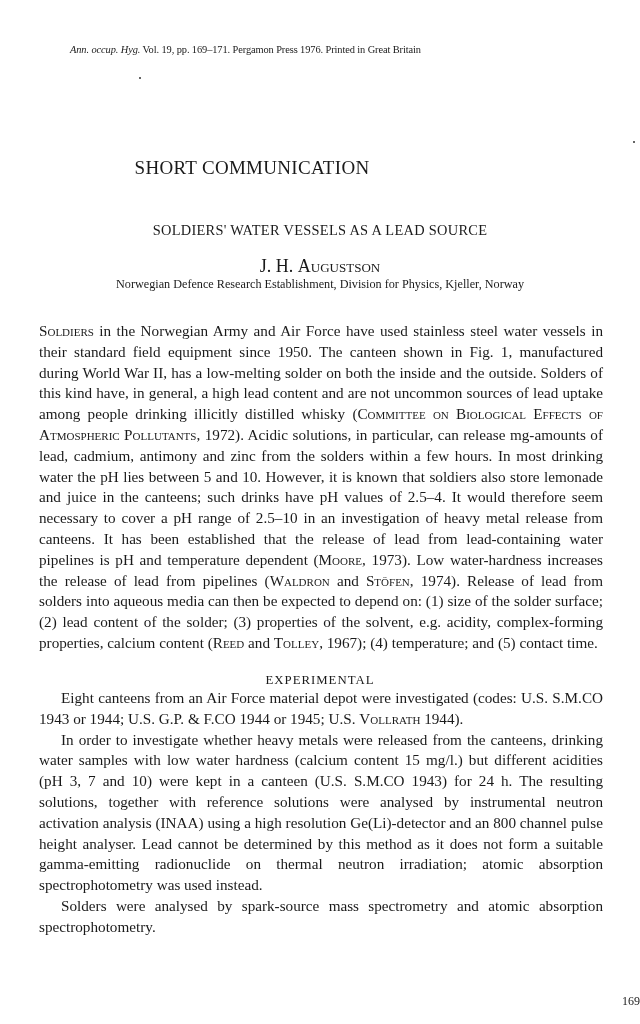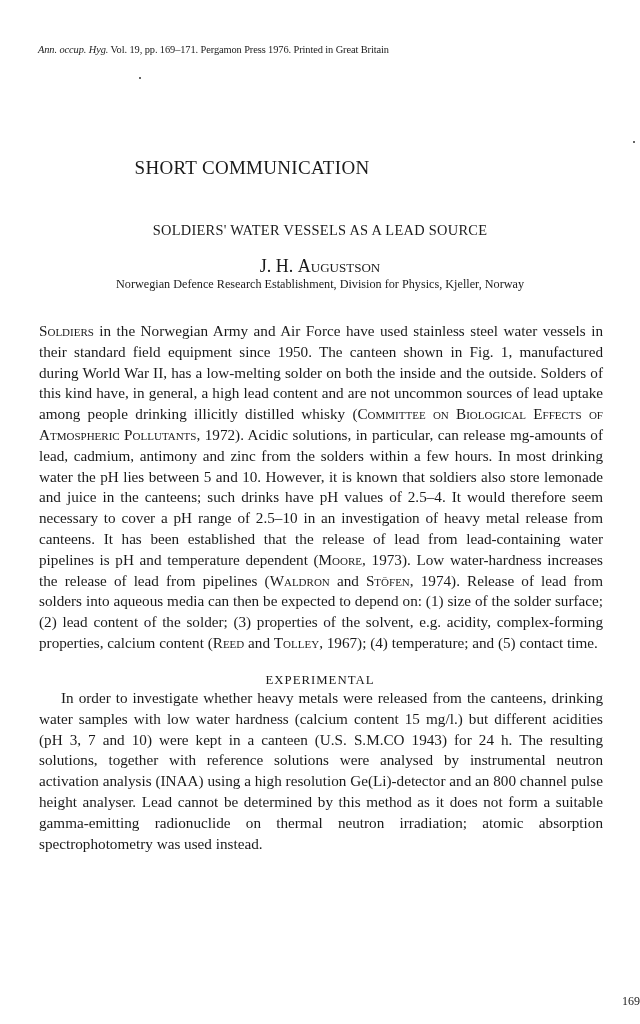--- a/index.html
+++ b/index.html
@@ -1,19 +1,19 @@
 <!DOCTYPE html>
 <html><head>
 <meta charset="utf-8">
 <style>
   html, body { margin: 0; padding: 0; background: #ffffff; }
   body { width: 640px; height: 1024px; position: relative; overflow: hidden; color: #1a1a1a;
          font-family: "Liberation Serif", "DejaVu Serif", serif; }
   .header { position: absolute; left: 38px; top: 44px; font-size: 10.4px; white-space: nowrap; letter-spacing: -0.1px; }
-  .header i { font-style: italic; }
+  .header i { font-style: italic; margin-left: 32px; }
   .dot { position: absolute; width: 2px; height: 2px; background: #333; border-radius: 50%; }
   .title { position: absolute; left: 0; width: 504px; text-align: center; top: 157px; font-size: 19px; letter-spacing: 0.3px; }
   .subtitle { position: absolute; left: 0; width: 640px; text-align: center; top: 222px; font-size: 14.4px; letter-spacing: 0.3px; }
   .author { position: absolute; left: 0; width: 640px; text-align: center; top: 256px; font-size: 18px; }
   .sc { font-variant: small-caps; }
   .affil { position: absolute; left: 0; width: 640px; text-align: center; top: 277px; font-size: 12.2px; }
   .body { position: absolute; left: 39px; width: 564px; font-size: 15.2px; line-height: 20.8px; text-align: justify; }
   .p1 { top: 321px; }
   .section { position: absolute; left: 0; width: 640px; text-align: center; top: 673px; font-size: 12.8px; letter-spacing: 1px; }
   .p2 { top: 688px; }
@@ -30,16 +30,18 @@
 <div class="title">SHORT COMMUNICATION</div>
 <div class="subtitle">SOLDIERS' WATER VESSELS AS A LEAD SOURCE</div>
 <div class="author"><span>J. H. </span><span class="sc">Augustson</span></div>
 <div class="affil">Norwegian Defence Research Establishment, Division for Physics, Kjeller, Norway</div>
 
 <div class="body p1"><span class="sc">Soldiers</span><span> in the Norwegian Army and Air Force have used stainless steel water vessels in their standard field equipment since 1950. The canteen shown in Fig. 1, manufactured during World War II, has a low-melting solder on both the inside and the outside. Solders of this kind have, in general, a high lead content and are not uncommon sources of lead uptake among people drinking illicitly distilled whisky (</span><span class="sc">Committee on Biological Effects of Atmospheric Pollutants</span><span>, 1972). Acidic solutions, in particular, can release mg-amounts of lead, cadmium, antimony and zinc from the solders within a few hours. In most drinking water the pH lies between 5 and 10. However, it is known that soldiers also store lemonade and juice in the canteens; such drinks have pH values of 2.5–4. It would therefore seem necessary to cover a pH range of 2.5–10 in an investigation of heavy metal release from canteens. It has been established that the release of lead from lead-containing water pipelines is pH and temperature dependent (</span><span class="sc">Moore</span><span>, 1973). Low water-hardness increases the release of lead from pipelines (</span><span class="sc">Waldron</span><span> and </span><span class="sc">Stöfen</span><span>, 1974). Release of lead from solders into aqueous media can then be expected to depend on: (1) size of the solder surface; (2) lead content of the solder; (3) properties of the solvent, e.g. acidity, complex-forming properties, calcium content (</span><span class="sc">Reed</span><span> and </span><span class="sc">Tolley</span><span>, 1967); (4) temperature; and (5) contact time.</span></div>
 
 <div class="section">EXPERIMENTAL</div>
 
 <div class="body p2">
+  <p><span>Eight canteens from an Air Force material depot were investigated (codes: U.S. S.M.CO 1943 or 1944; U.S. G.P. &amp; F.CO 1944 or 1945; U.S. </span><span class="sc">Vollrath</span><span> 1944).</span></p>
   <p>In order to investigate whether heavy metals were released from the canteens, drinking water samples with low water hardness (calcium content 15 mg/l.) but different acidities (pH 3, 7 and 10) were kept in a canteen (U.S. S.M.CO 1943) for 24 h. The resulting solutions, together with reference solutions were analysed by instrumental neutron activation analysis (INAA) using a high resolution Ge(Li)-detector and an 800 channel pulse height analyser. Lead cannot be determined by this method as it does not form a suitable gamma-emitting radionuclide on thermal neutron irradiation; atomic absorption spectrophotometry was used instead.</p>
+  <p>Solders were analysed by spark-source mass spectrometry and atomic absorption spectrophotometry.</p>
 </div>
 
 <div class="page-num">169</div>
 
 </body></html>

